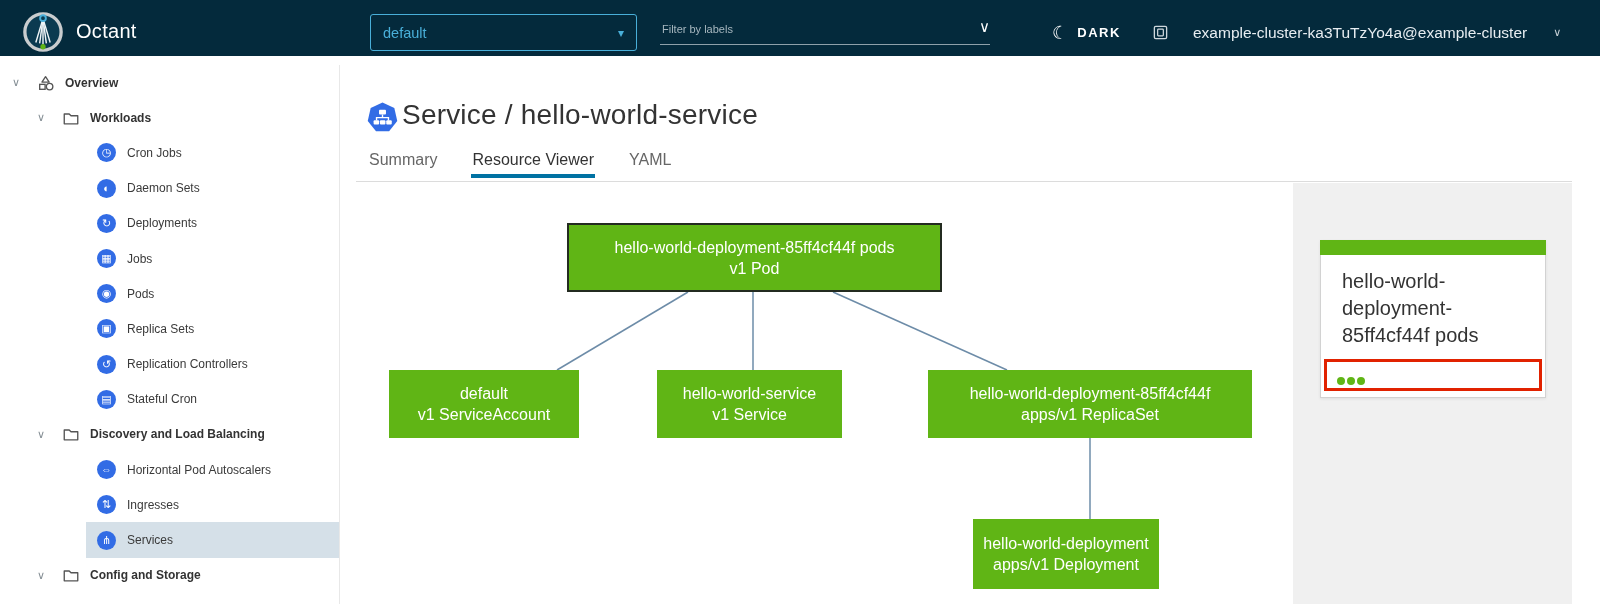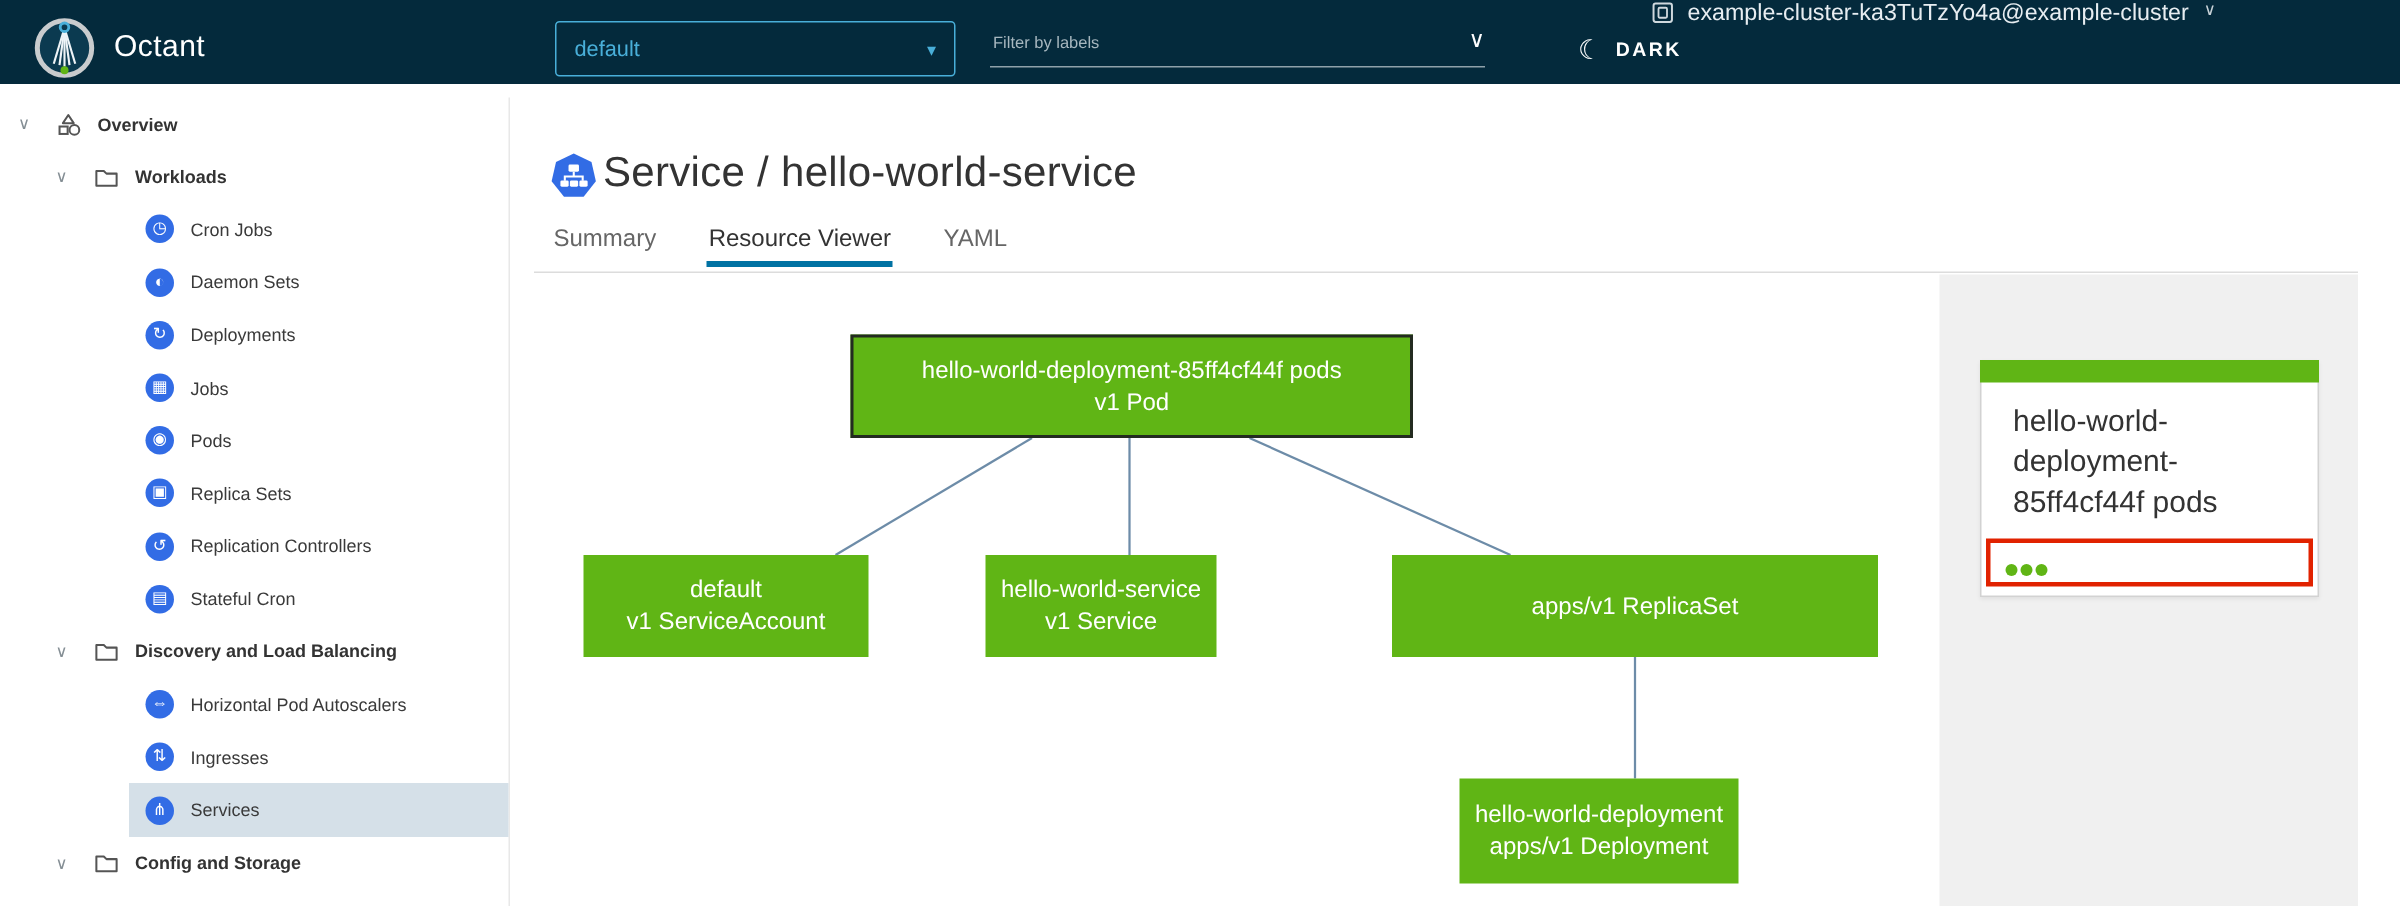--- a/index.html
+++ b/index.html
@@ -18,21 +18,21 @@
   .filter-wrap { position:absolute; left:660px; top:13px; width:330px; height:32px;
                  border-bottom:1px solid #8fa1aa; display:flex; align-items:center; }
   .filter-input { flex:1; background:transparent; border:none; outline:none; color:#d6dee3; font-size:11px;
                   font-family:"Liberation Sans",sans-serif; }
   .filter-input::placeholder { color:#a7b7bf; opacity:1; }
   .filter-chevron { color:#fff; font-size:15px; line-height:1; padding-bottom:4px; }
   .theme-toggle { position:absolute; left:1052px; top:0; height:65px; display:flex; align-items:center; gap:9px;
                   color:#fff; cursor:pointer; }
   .moon { font-size:18px; }
   .theme-label { font-size:13px; font-weight:700; letter-spacing:1.6px; }
-  .cluster { position:absolute; left:1100px; top:0; height:65px; display:flex; align-items:flex-start; gap:8px;
+  .cluster { position:absolute; left:1152px; top:0; height:65px; display:flex; align-items:center; gap:24px;
              color:#e7edf1; font-size:15.5px; cursor:pointer; }
   .cluster-caret { font-size:11px; color:#c8d2d8; margin-left:2px; }
 
   
   .sidebar { position:absolute; left:0; top:65px; width:340px; height:539px; background:#fff;
              border-right:1px solid #e8e8e8; }
   .nav-row { display:flex; align-items:center; height:35.2px; cursor:pointer; }
   .nav-row.selected { background:linear-gradient(to right, rgba(0,0,0,0) 86px, #d5e0e8 86px); }
   .nav-chevron { width:25px; font-size:11px; color:#848e94; flex:none; }
   .nav-group-icon { width:28px; flex:none; display:flex; align-items:center; }
@@ -229,25 +229,26 @@
         <line x1="1090" y1="438" x2="1090" y2="519" stroke="#6d8ca8" stroke-width="1.5"></line>
       </svg>
   <div class="graph-node selected" style="left: 567px; top: 223px; width: 375px; height: 69px;">
         <div>hello-world-deployment-85ff4cf44f pods</div>
         <div>v1 Pod</div>
       </div>
       <div class="graph-node" style="left: 389px; top: 370px; width: 190px; height: 68px;">
         <div>default</div>
         <div>v1 ServiceAccount</div>
       </div>
-      <div class="graph-node" style="left: 657px; top: 370px; width: 154px; height: 68px;">
+      <div class="graph-node" style="left: 657px; top: 370px; width: 185px; height: 68px;">
         <div>hello-world-service</div>
         <div>v1 Service</div>
       </div>
       <div class="graph-node" style="left: 928px; top: 370px; width: 324px; height: 68px;">
+        <div>hello-world-deployment-85ff4cf44f</div>
         <div>apps/v1 ReplicaSet</div>
       </div>
       <div class="graph-node" style="left: 973px; top: 519px; width: 186px; height: 70px;">
         <div>hello-world-deployment</div>
         <div>apps/v1 Deployment</div>
       </div>
     </div>
 
   <div class="side-panel">
     <div class="card">

